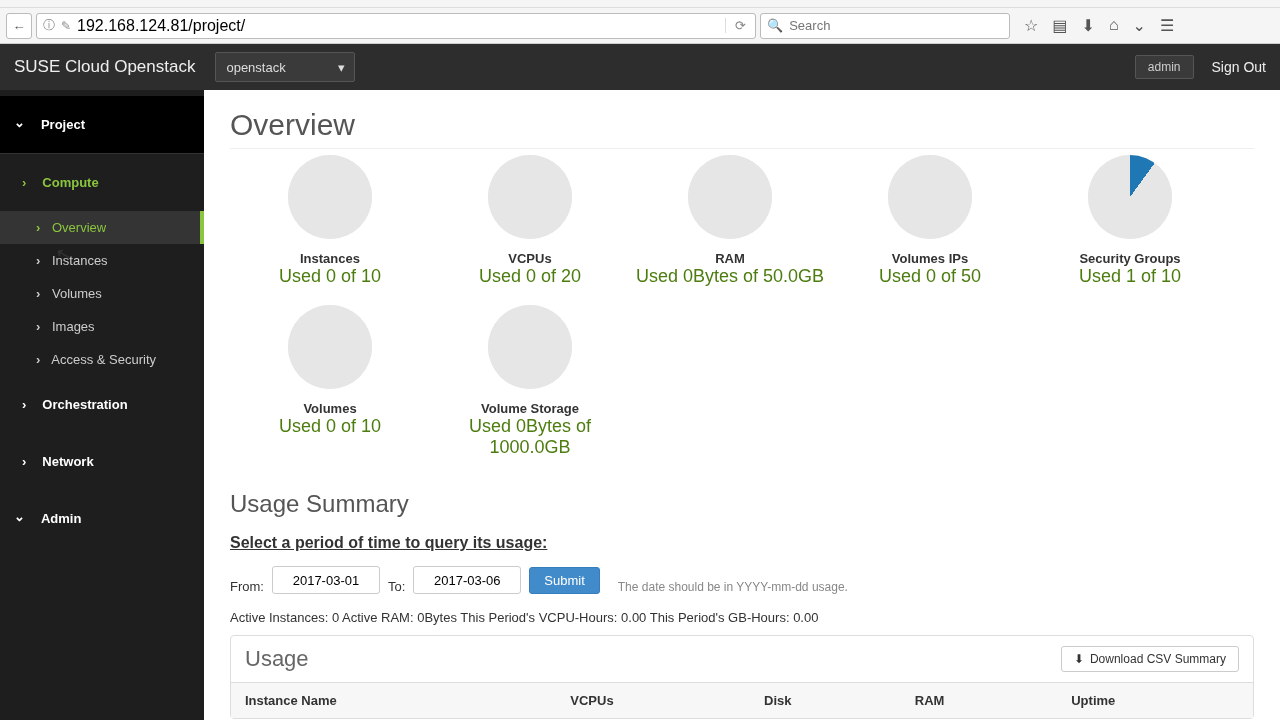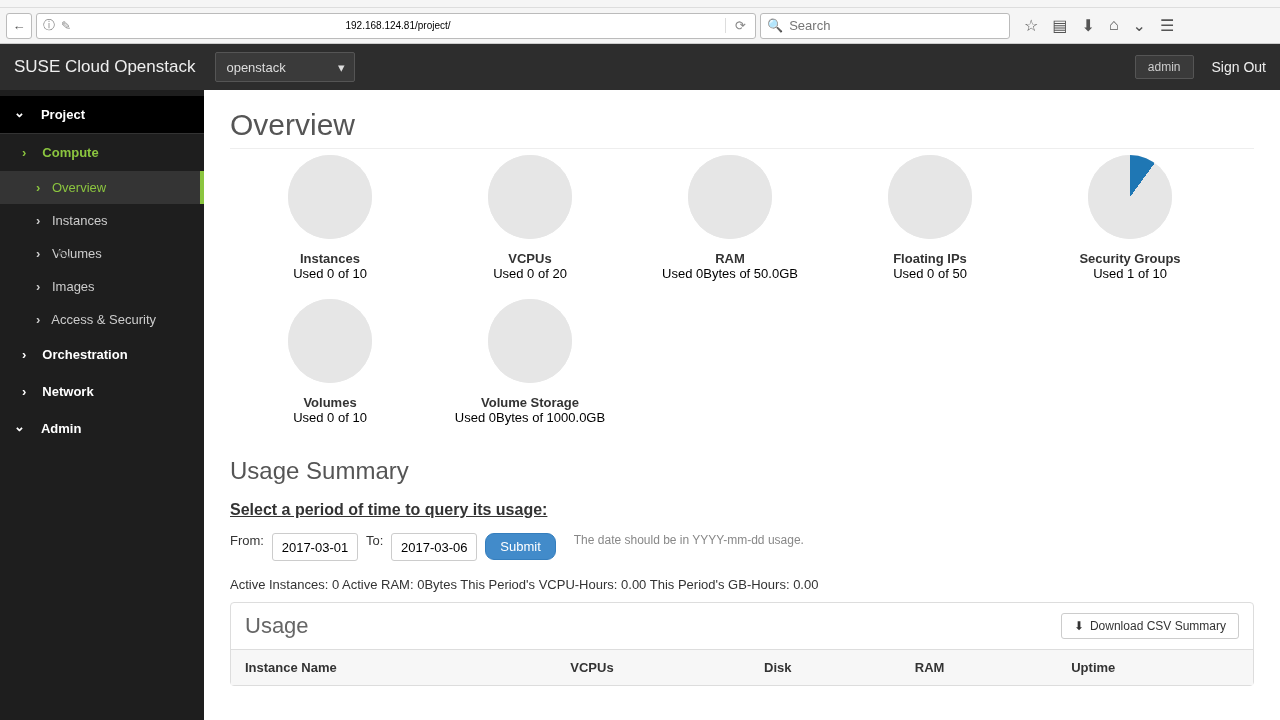--- a/index.html
+++ b/index.html
@@ -7,21 +7,21 @@
 
   
   .browser-tabs { height:8px; background:#f5f5f5; border-bottom:1px solid #ddd; position:relative; }
   .browser-toolbar { display:flex; align-items:center; height:36px; background:#f5f5f5;
                      border-bottom:1px solid #ccc; padding:0 6px; gap:4px; }
   .nav-btn { width:26px; height:26px; border:1px solid #bbb; border-radius:3px; background:#fff;
              display:flex; align-items:center; justify-content:center; color:#555; }
   .url-bar { flex:1; display:flex; align-items:center; height:26px; border:1px solid #bbb;
              border-radius:3px; background:#fff; padding:0 6px; gap:6px; max-width:720px; }
   .url-bar .icon { color:#888; font-size:12px; }
-  .url-bar input { flex:1; border:none; outline:none; font-size:10px; background:transparent;text-align:center; }
+  .url-bar input { flex:1; border:none; outline:none; font-size:16px; background:transparent; }
   .reload-btn { width:24px; text-align:center; color:#888; border-left:1px solid #ddd; padding-left:6px; }
   .search-bar { width:250px; display:flex; align-items:center; height:26px; border:1px solid #bbb;
                 border-radius:3px; background:#fff; padding:0 6px; gap:6px; color:#888; }
   .search-bar input { flex:1; border:none; outline:none; font-size:13px; }
   .toolbar-icons { display:flex; gap:14px; padding:0 10px; color:#555; }
   .toolbar-icons span { font-size:16px; cursor:pointer; }
 
   
   .app-header { height:46px; background:#2d2d2d; color:#eee; display:flex;
                 align-items:center; padding:0 14px; }
@@ -30,21 +30,21 @@
                     width:140px; padding:0 10px; display:flex; align-items:center;
                     justify-content:space-between; border-radius:2px; font-size:13px; }
   .header-right { margin-left:auto; display:flex; align-items:center; gap:18px; }
   .user-badge { background:#3a3a3a; border:1px solid #555; padding:4px 12px; border-radius:2px;
                 font-size:12px; color:#ccc; }
   .signout { background:none; border:none; color:#eee; font-size:14px; cursor:pointer; }
 
   
   .layout { display:flex; min-height:calc(100vh - 90px); }
   .sidebar { width:204px; background:#1e1e1e; color:#ccc; padding-top:6px; font-size:13px; }
-  .sidebar-item { padding:11px 14px; cursor:pointer; display:flex; align-items:center; gap:8px; }
+  .sidebar-item { padding:21px 14px; cursor:pointer; display:flex; align-items:center; gap:8px; }
   .sidebar-item.top { background:#000; color:#fff; font-weight:600; border-bottom:1px solid #333; }
   .sidebar-item.section { color:#8bc53f; font-weight:600; padding-left:22px; }
   .sidebar-item.section.dim { color:#fff; }
   .sidebar-sub { padding:9px 14px 9px 36px; }
   .sidebar-sub.active { background:#343434; color:#8bc53f; position:relative; }
   .sidebar-sub.active::after { content:""; position:absolute; right:0; top:0; bottom:0;
                                width:4px; background:#8bc53f; }
   .chevron::before { content:"›"; display:inline-block; margin-right:8px; font-weight:bold; }
   .chevron.down::before { content:"⌄"; transform:translateY(-2px); }
 
@@ -53,28 +53,28 @@
   h1 { font-size:30px; font-weight:400; color:#555; margin-bottom:6px; }
   h2 { font-size:24px; font-weight:400; color:#555; margin-top:8px; margin-bottom:12px; }
   hr.thin { border:none; border-top:1px solid #eee; margin-bottom:6px; }
 
   .limits-grid { display:flex; flex-wrap:wrap; gap:0; margin-bottom:14px; }
   .limit-card { width:200px; text-align:center; margin-bottom:18px; }
   .pie { width:84px; height:84px; border-radius:50%; background:#e6e6e6; margin:0 auto 12px; position:relative; }
   .pie .slice { position:absolute; inset:0; border-radius:50%;
                 background:conic-gradient(#1f77b4 0deg, #1f77b4 var(--deg), #e6e6e6 var(--deg), #e6e6e6 360deg); }
   .limit-label { font-size:13px; color:#333; font-weight:600; }
-  .limit-used  { font-size:13px; color:#000000; }
+  .limit-used  { font-size:18px; color:#4d7c0f; }
 
   .usage-query { margin:16px 0; }
   .usage-query h3 { font-size:16px; font-weight:700; color:#333; margin-bottom:14px;text-decoration:underline; }
-  .query-row { display:flex; align-items:flex-start; gap:8px; font-size:13px; }
-  .query-row input[type=text] { width:86px; height:28px; border:1px solid #ccc; border-radius:3px;
+  .query-row { display:flex; align-items:flex-end; gap:8px; font-size:13px; }
+  .query-row input[type=text] { width:108px; height:28px; border:1px solid #ccc; border-radius:3px;
                                  padding:0 6px; font-size:13px; text-align:center; }
-  .btn-primary { background:#428bca; color:#fff; border:1px solid #357ebd; border-radius:9px;
+  .btn-primary { background:#428bca; color:#fff; border:1px solid #357ebd; border-radius:3px;
                  padding:5px 14px; font-size:13px; cursor:pointer; }
   .hint { color:#888; font-size:12px; margin-left:10px; }
 
   .stats-line { font-size:13px; margin:14px 0 10px; }
   .stats-line b { font-weight:400; }
 
   .usage-panel { border:1px solid #ddd; border-radius:4px; }
   .usage-panel-header { display:flex; align-items:center; justify-content:space-between;
                         padding:10px 14px; }
   .usage-panel-header h4 { font-size:22px; font-weight:400; color:#666; }
@@ -184,21 +184,21 @@
           <div class="pie">
             <div class="slice" style="--deg:0.0deg"></div>
           </div>
           <div class="limit-label">RAM</div>
           <div class="limit-used">Used 0Bytes of 50.0GB</div>
         </div>
         <div class="limit-card">
           <div class="pie">
             <div class="slice" style="--deg:0.0deg"></div>
           </div>
-          <div class="limit-label">Floating IPs</div>
+          <div class="limit-label">Volumes IPs</div>
           <div class="limit-used">Used 0 of 50</div>
         </div>
         <div class="limit-card">
           <div class="pie">
             <div class="slice" style="--deg:36.0deg"></div>
           </div>
           <div class="limit-label">Security Groups</div>
           <div class="limit-used">Used 1 of 10</div>
         </div>
         <div class="limit-card">

